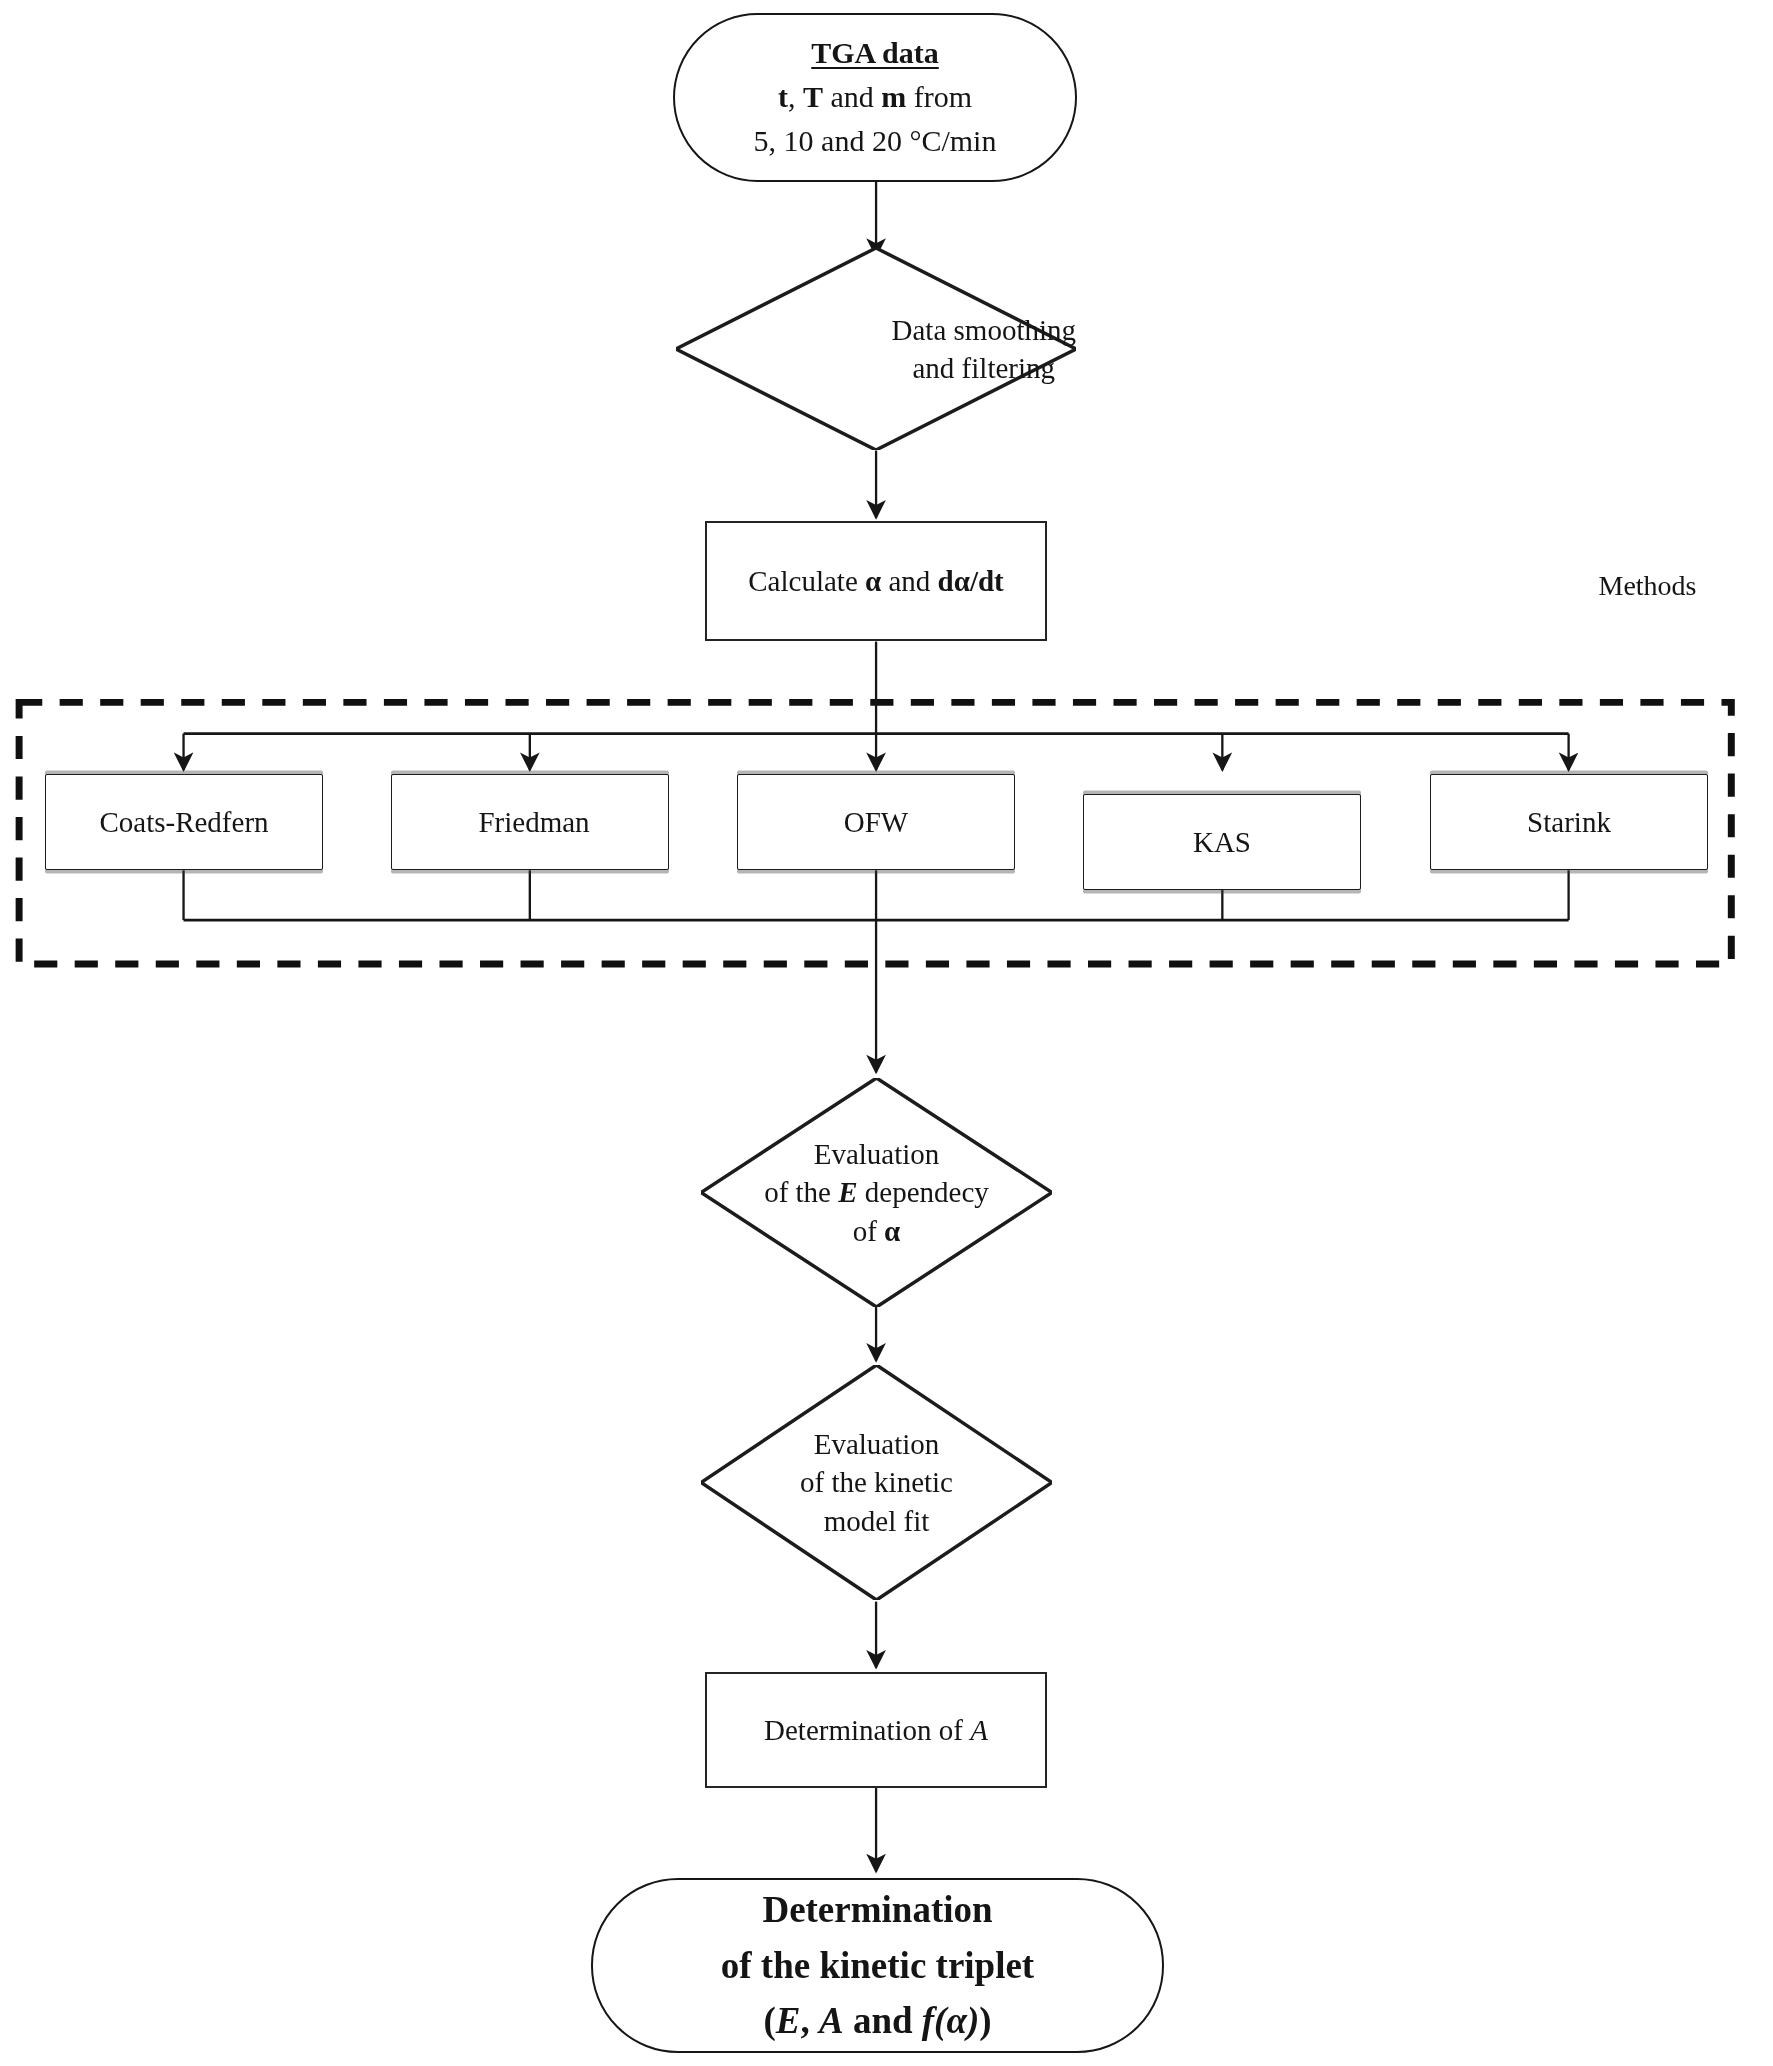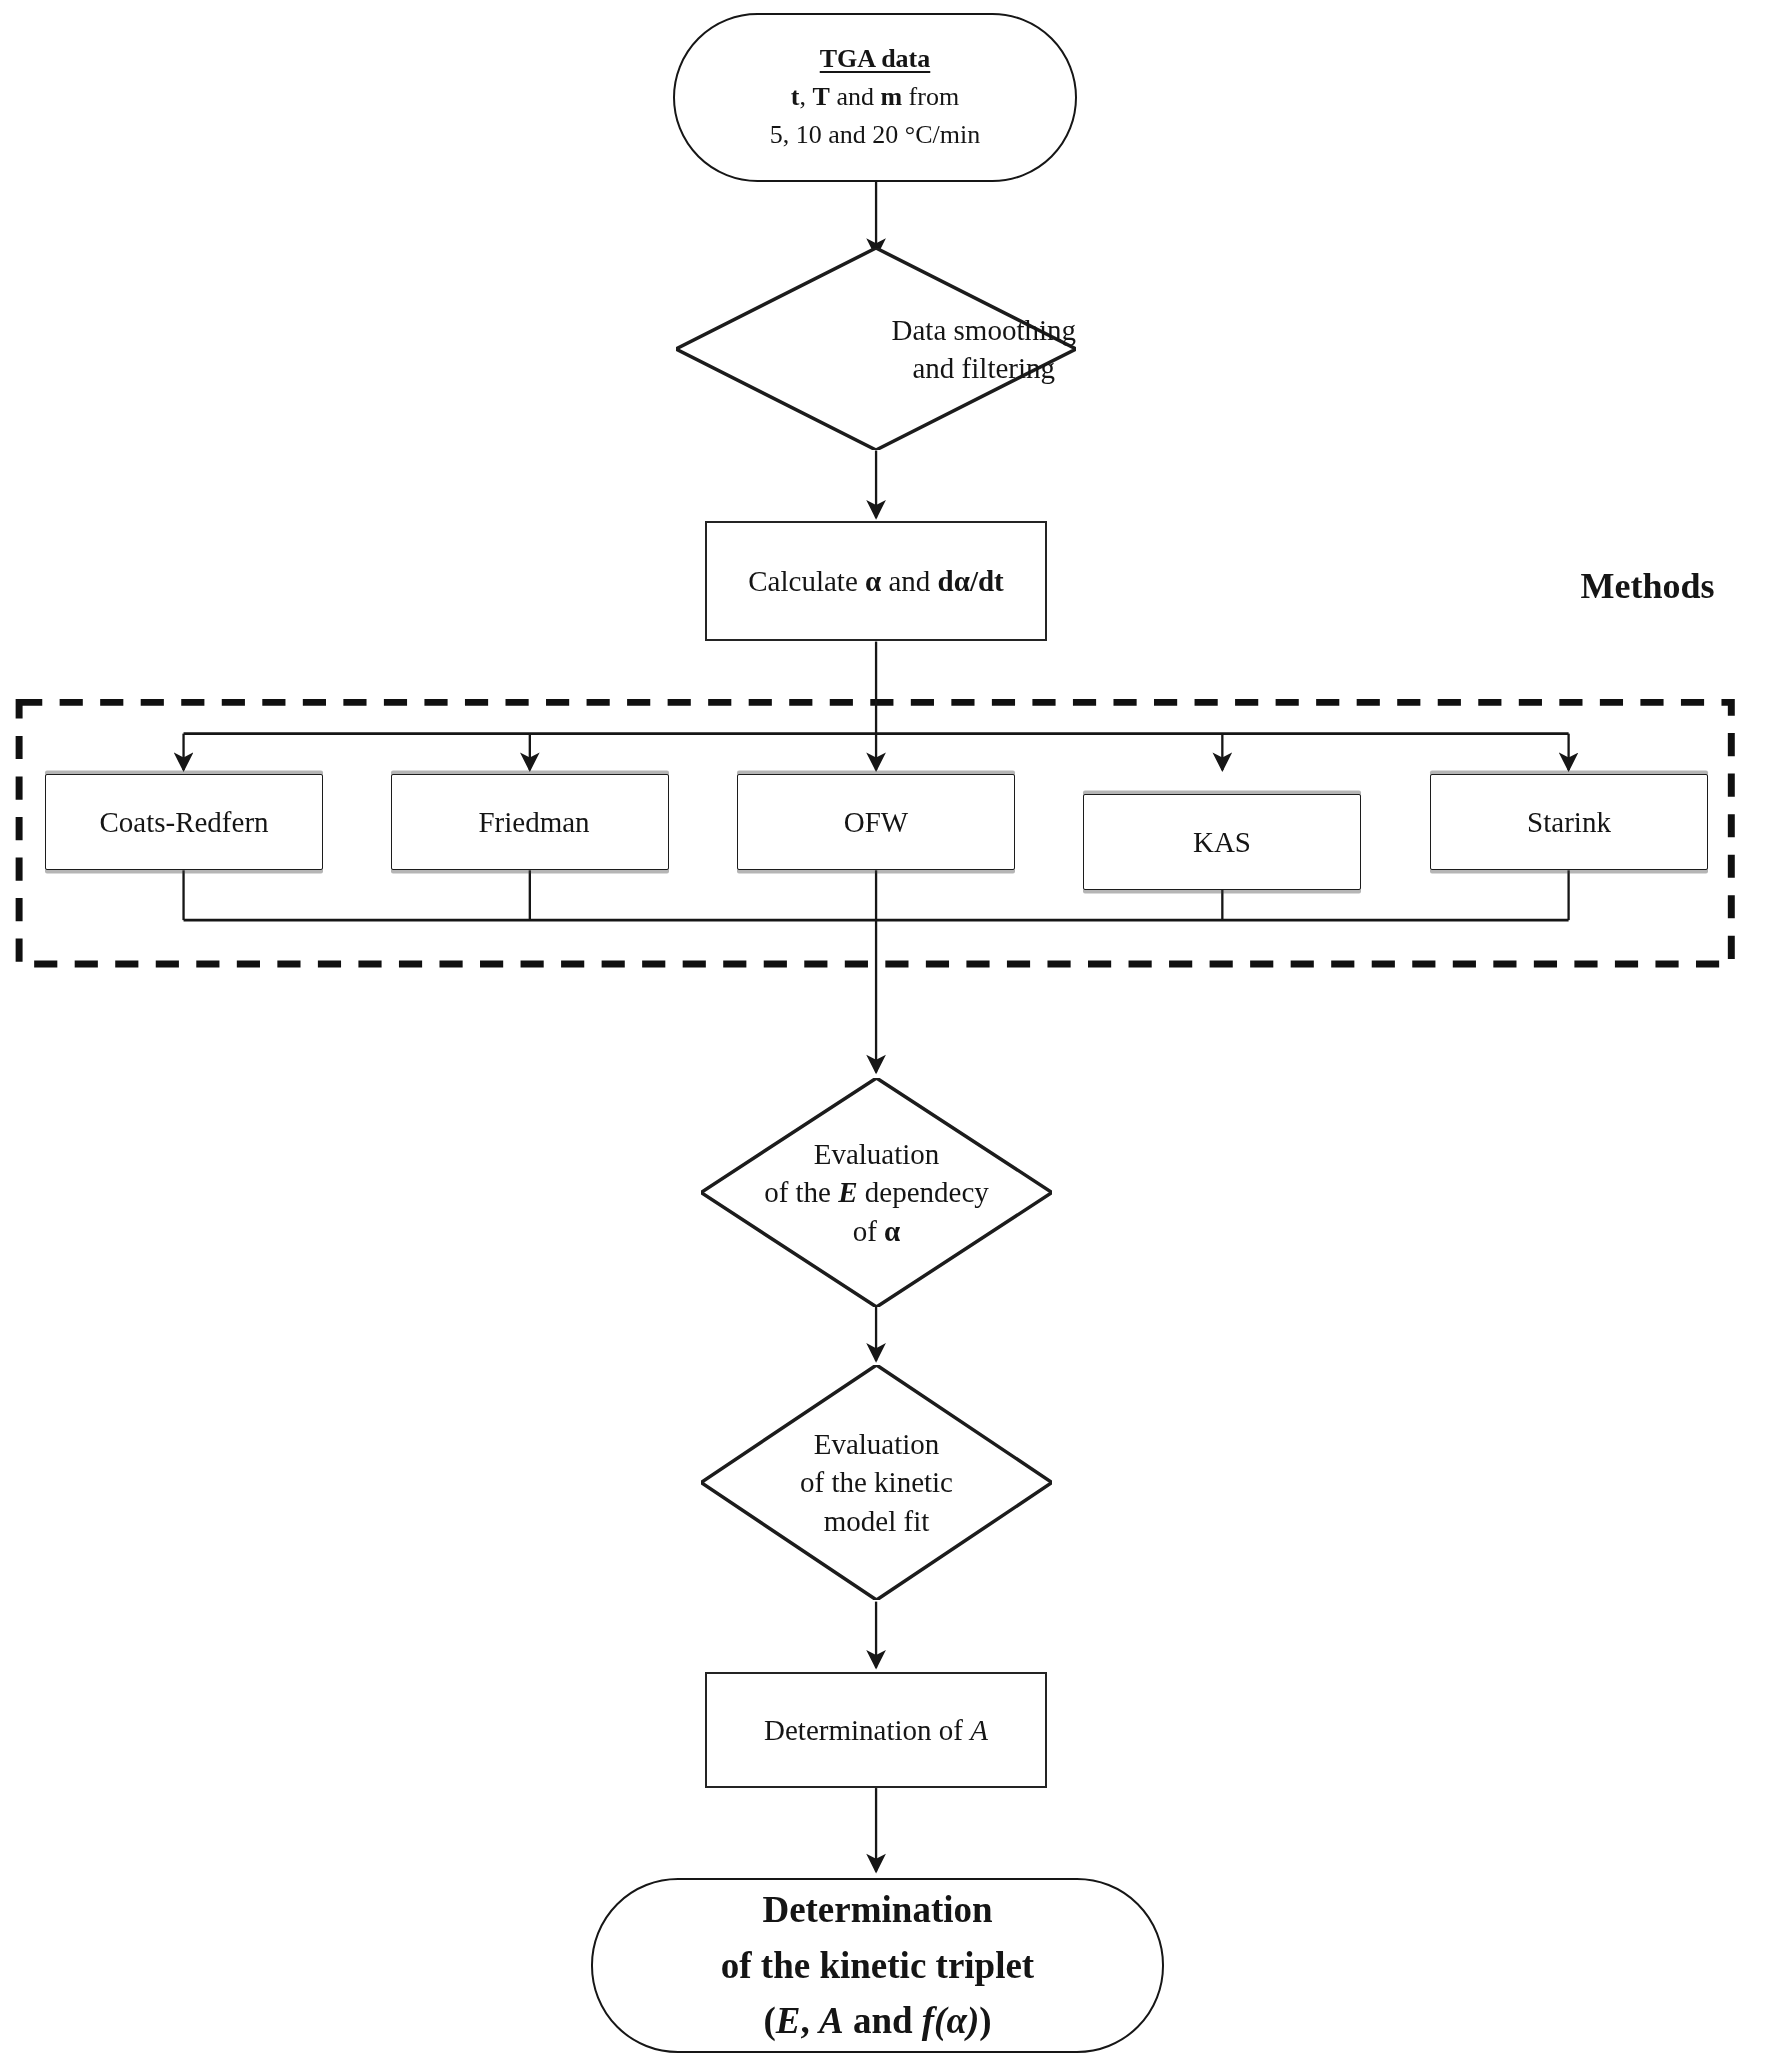--- a/index.html
+++ b/index.html
@@ -13,34 +13,34 @@
         background:#ffffff;box-sizing:border-box;}
   .ellipse{border:2.3px solid #161616;}
   .rect{border:2.9px solid #242424;}
   .method-box{border:1.7px solid #1c1c1c;border-radius:2px;
               box-shadow:0 -3.5px 0 rgba(60,60,60,.38), 0 3.5px 0 rgba(60,60,60,.38);}
   .diamond{background:transparent;border:none;}
   .diamond > svg{position:absolute;left:0;top:0;width:100%;height:100%;}
   .diamond .diamond-text{position:relative;z-index:1;}
 
   .node-text{font-size:29px;line-height:1.32;}
-  .ellipse-text{font-size:26px;line-height:1.46;}
+  .ellipse-text{font-size:30px;line-height:1.46;}
   .kinetic-text{font-size:37px;line-height:1.5;}
   .method-text{font-size:29px;}
   .rich-line{display:block;white-space:nowrap;}
 
   .s-b{font-weight:bold;}
   .s-i{font-style:italic;}
   .s-bi{font-weight:bold;font-style:italic;}
   .s-bu{font-weight:bold;text-decoration:underline;
         text-decoration-thickness:2.3px;text-underline-offset:4px;}
 
   #methods-label{position:absolute;left:1529px;top:554px;width:237px;height:64px;
                  z-index:2;display:flex;align-items:center;justify-content:center;
-                 font-size:36px;font-weight:bold;}
+                 font-size:28px;font-weight:normal;}
 
   
   #node-tga        {left:673px;top:12.7px;  width:404px;height:169px;border-radius:85px;}
   #node-smoothing  {left:676px;top:248px; width:400px;height:202px;align-items:flex-end;}
   #node-calculate  {left:705px;top:521px; width:342px;height:120px;}
   #box-coats       {left:45px;  top:774px;width:278px;height:96px;}
   #box-friedman    {left:391px; top:774px;width:278px;height:96px;padding-left:8px;}
   #box-ofw         {left:737px;top:774px;width:278px;height:96px;}
   #box-kas         {left:1083px;top:774px;width:278px;height:96px;margin-top:20px;}
   #box-starink     {left:1430px;top:774px;width:278px;height:96px;}

